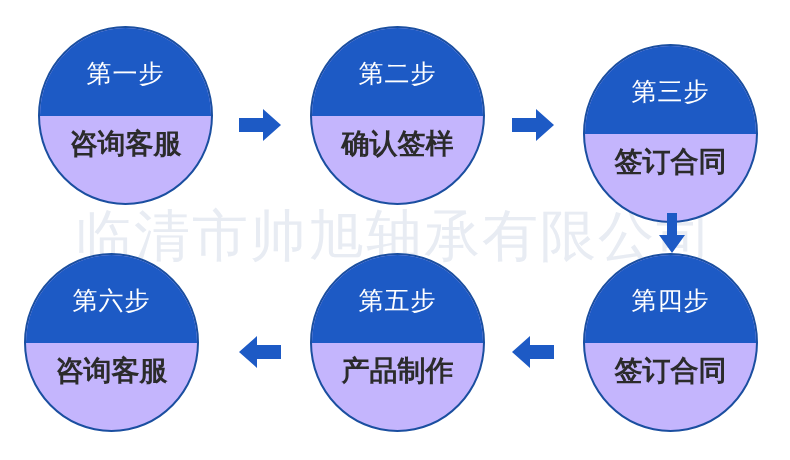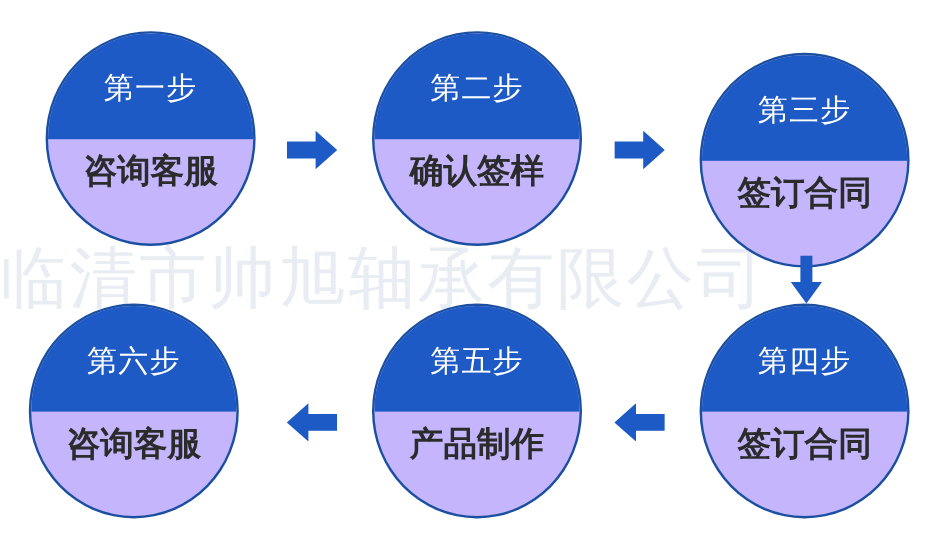--- a/index.html
+++ b/index.html
@@ -19,25 +19,25 @@
     height: 460px;
     background: #ffffff;
     overflow: hidden;
   }
 
   
   .watermark {
     position: absolute;
     left: 0;
     top: 204px;
-    width: 626px;
+    width: 790px;
     height: 64px;
     line-height: 64px;
     text-align: center;
-    font-family: Liberation Mono, monospace;
+    font-family: Liberation Serif, serif;
     font-size: 56px;
     font-weight: 400;
     letter-spacing: 2px;
     color: #e8ecf3;
     white-space: nowrap;
     z-index: 1;
     user-select: none;
   }
 
   

